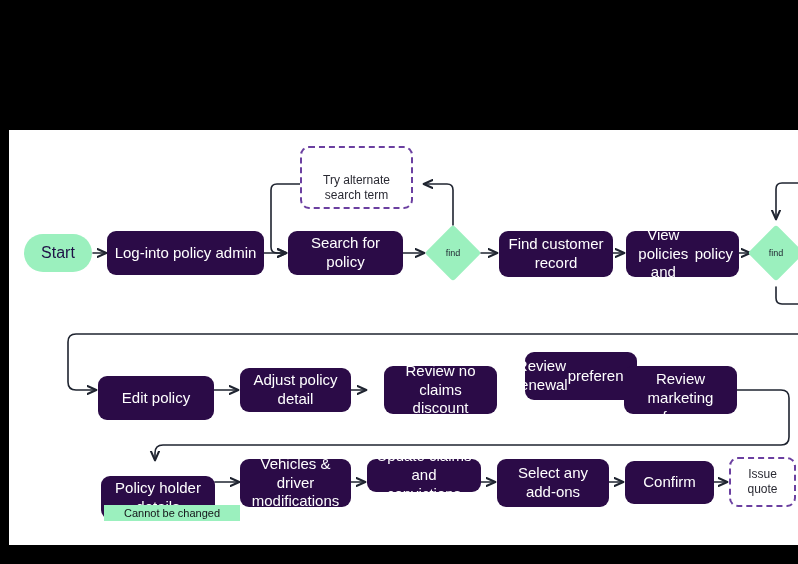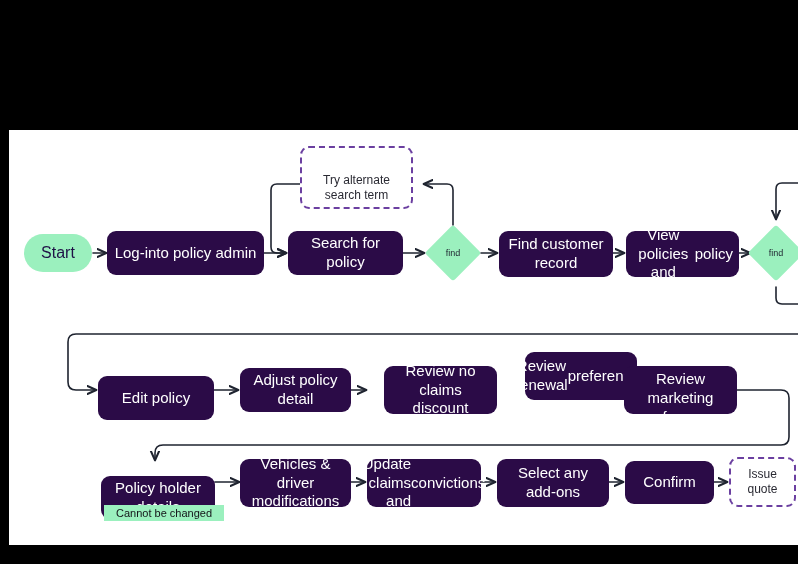--- a/index.html
+++ b/index.html
@@ -75,21 +75,21 @@
     align-items: center;
     justify-content: center;
     font-size: 9px;
     color: #1F2430;
   }
   .annot {
     position: absolute;
     background: #9BF0BE;
     color: #131318;
     font-size: 11px;
-    padding: 2px 12px;
+    padding: 2px 20px;
     white-space: nowrap;
   }
 </style>
 </head>
 <body>
 
 <div id="stage">
   <div id="canvas"></div>
 
   <svg id="svglayer" viewBox="0 0 798 564" xmlns="http://www.w3.org/2000/svg">
@@ -197,21 +197,21 @@
   </div>
   <div class="annot" style="left:104px; top:505px;">
     <span>Cannot be changed</span>
   </div>
 
   <div class="node proc" style="left:240px; top:459px; width:111px; height:48px; flex-direction:column;">
     <span>Vehicles &amp; driver</span>
     <span>modifications</span>
   </div>
 
-  <div class="node proc" style="left:367px; top:459px; width:114px; height:48px; text-align:right;">
+  <div class="node proc" style="left:367px; top:459px; width:114px; height:33px; flex-direction:column;">
     <span>Update claims and</span>
     <span>convictions</span>
   </div>
 
   <div class="node proc" style="left:497px; top:459px; width:112px; height:48px; flex-direction:column;">
     <span>Select any</span>
     <span>add-ons</span>
   </div>
 
   <div class="node proc" style="left:625px; top:461px; width:89px; height:43px;">

